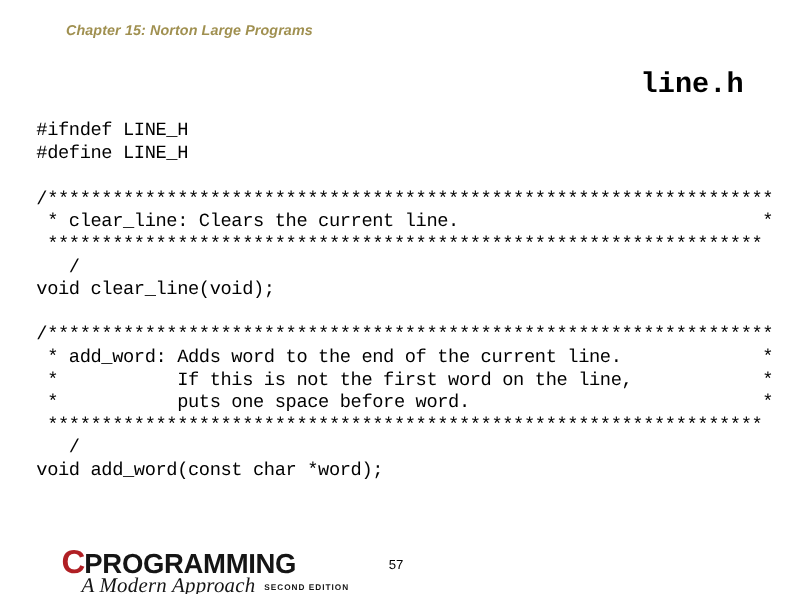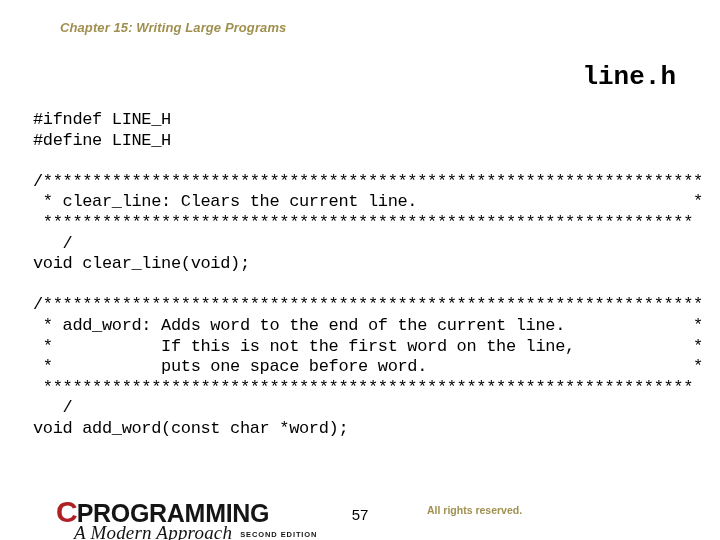--- a/index.html
+++ b/index.html
@@ -123,51 +123,50 @@
     margin-top: 24px;
   }
 
   #page-number {
     position: absolute;
     left: 340px;
     top: 506px;
     width: 40px;
     text-align: center;
     font-family: "Liberation Sans", sans-serif;
-    font-size: 15px;
+    font-size: 12px;
     color: #000000;
   }
 
   #copyright {
     position: absolute;
     left: 427px;
     top: 504px;
     font-family: "Liberation Sans", sans-serif;
     font-size: 10.5px;
     font-weight: bold;
     color: #a09050;
     line-height: 13px;
   }
   #copyright div { white-space: nowrap; }
 </style>
 </head>
 <body>
 
-<div id="chapter-header">Chapter 15: Writing Large Programs</div>
+<div id="chapter-header">Chapter 15: Norton Large Programs</div>
 
 <div id="slide-title">line.h</div>
 
 <div id="code-block"><div class="code-line">#ifndef LINE_H</div><div class="code-line">#define LINE_H</div><div class="blank-line">&nbsp;</div><div class="code-line">/*******************************************************************</div><div class="code-line"> * clear_line: Clears the current line.                            *</div><div class="code-line"> ******************************************************************</div><div class="code-line">   /</div><div class="code-line">void clear_line(void);</div><div class="blank-line">&nbsp;</div><div class="code-line">/*******************************************************************</div><div class="code-line"> * add_word: Adds word to the end of the current line.             *</div><div class="code-line"> *           If this is not the first word on the line,            *</div><div class="code-line"> *           puts one space before word.                           *</div><div class="code-line"> ******************************************************************</div><div class="code-line">   /</div><div class="code-line">void add_word(const char *word);</div></div>
 
 <div id="footer-logo">
   <div id="logo-top">
     <span id="logo-c">C</span><span id="logo-programming">PROGRAMMING</span>
   </div>
   <div id="logo-bottom">
     <span id="logo-subtitle">A Modern Approach</span><span id="logo-edition">SECOND EDITION</span>
   </div>
 </div>
 
 <div id="page-number">57</div>
 
 <div id="copyright">
-  <div>All rights reserved.</div>
 </div>
 
 </body></html>

